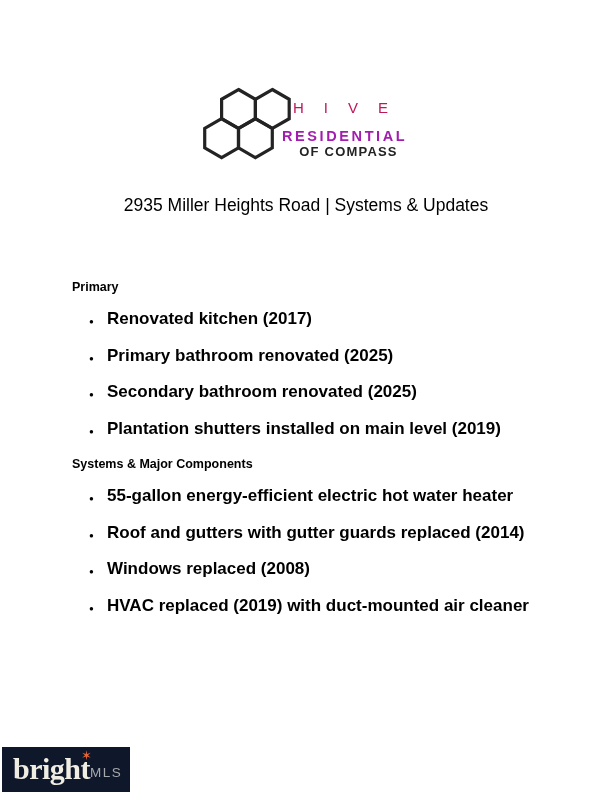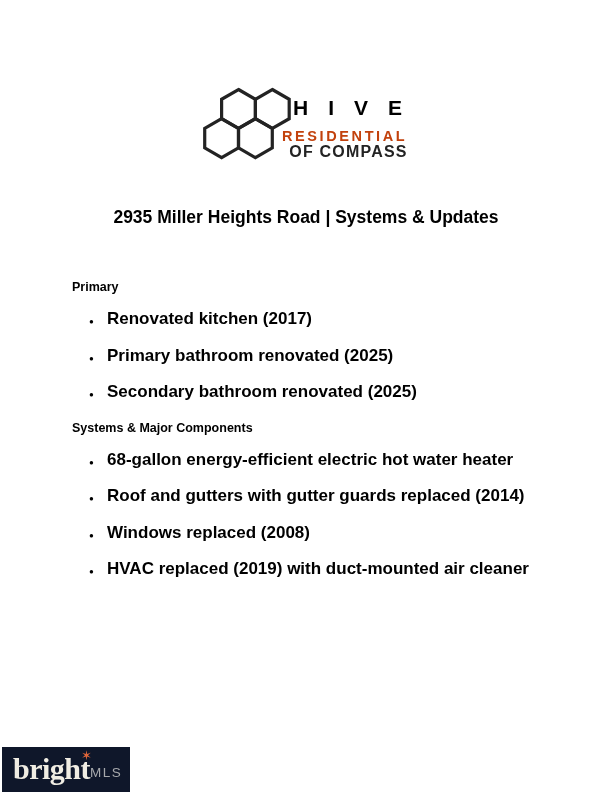--- a/index.html
+++ b/index.html
@@ -6,38 +6,38 @@
   .page {
     position:relative; width:612px; height:792px; margin:0 auto;
     background:#ffffff; overflow:hidden;
     font-family:"Liberation Sans", sans-serif; color:#000;
   }
 
   
   .hex-svg { position:absolute; left:198px; top:84px; }
   .hive-word {
     position:absolute; left:293px; top:97px;
-    font-size:21px; line-height:21px; font-weight:700;
-    letter-spacing:20px; color:#000000; white-space:nowrap;
+    font-size:15px; line-height:21px; font-weight:400;
+    letter-spacing:20px; color:#be185d; white-space:nowrap;
   }
   .hive-sub1 {
     position:absolute; left:282px; top:129px;
     font-size:14.5px; line-height:14.5px; font-weight:700;
-    letter-spacing:2.6px; color:#c2410c; white-space:nowrap;
+    letter-spacing:2.6px; color:#a21caf; white-space:nowrap;
   }
   .hive-sub2 {
     position:absolute; left:282px; top:146px; width:133px; text-align:center;
-    font-size:16px; line-height:12.5px; font-weight:700;
+    font-size:13px; line-height:12.5px; font-weight:700;
     letter-spacing:1.2px; color:#232323; white-space:nowrap;
   }
 
   
   .doc-title {
-    position:absolute; left:0; right:0; top:195px; margin:12px;
-    text-align:center; font-size:17.5px; line-height:21px; font-weight:700;
+    position:absolute; left:0; right:0; top:195px; margin:0;
+    text-align:center; font-size:17.5px; line-height:21px; font-weight:400;
   }
 
   
   .content { position:absolute; left:72px; top:280px; width:470px; }
   .section-heading {
     margin:0; font-size:12.5px; line-height:15px; font-weight:700;
   }
   .section + .section .section-heading { margin-top:12px; }
   .section-2 { margin-top:14px; }
   .bullet-list { list-style:none; margin:16px 0 0 0; padding:0; }
@@ -88,27 +88,28 @@
   <h1 class="doc-title">2935 Miller Heights Road | Systems &amp; Updates</h1>
 
   <div class="content">
 
     <div class="section">
       <h2 class="section-heading">Primary</h2>
       <ul class="bullet-list">
         <li class="bullet-item">Renovated kitchen (2017)</li>
         <li class="bullet-item">Primary bathroom renovated (2025)</li>
         <li class="bullet-item">Secondary bathroom renovated (2025)</li>
+        <li class="bullet-item">Plantation shutters installed on main level (2019)</li>
       </ul>
     </div>
 
     <div class="section section-2">
       <h2 class="section-heading">Systems &amp; Major Components</h2>
       <ul class="bullet-list">
-        <li class="bullet-item">68-gallon energy-efficient electric hot water heater</li>
+        <li class="bullet-item">55-gallon energy-efficient electric hot water heater</li>
         <li class="bullet-item">Roof and gutters with gutter guards replaced (2014)</li>
         <li class="bullet-item">Windows replaced (2008)</li>
         <li class="bullet-item">HVAC replaced (2019) with duct-mounted air cleaner</li>
       </ul>
     </div>
 
   </div>
 
   <div class="footer-logo" style="background: #0f172a; text-align: center;">
     <span class="bright-word" style="color: rgb(240, 237, 227);">bright</span>

